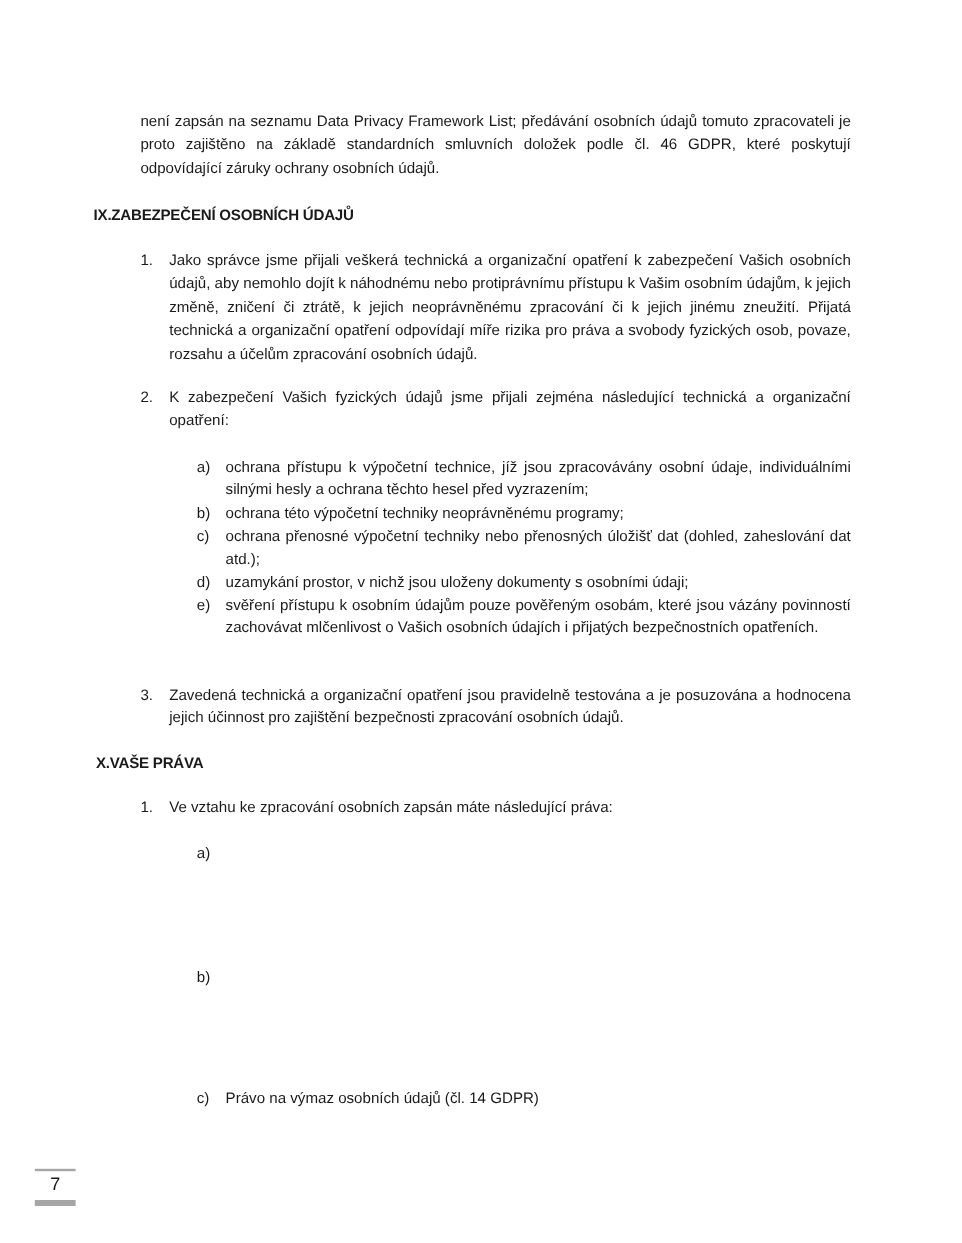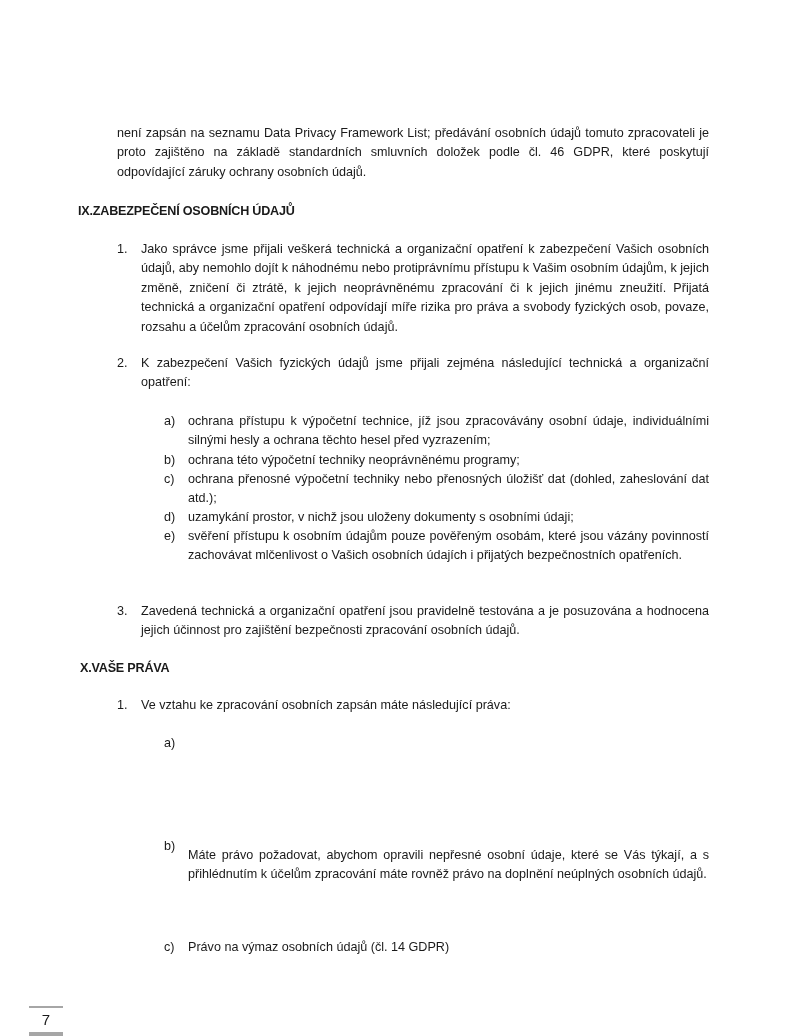--- a/index.html
+++ b/index.html
@@ -3,21 +3,21 @@
 <meta charset="utf-8">
 <style>
   html, body { margin: 0; padding: 0; background: #ffffff; }
   body {
     width: 802px; height: 1036px; position: relative; overflow: hidden;
     font-family: "Liberation Sans", sans-serif;
     color: #1a1a1a;
     font-size: 12.6px;
     line-height: 19.4px;
   }
-  .page { position: absolute; left: 0; top: 0; width: 802px; height: 860px; margin-top: 32px; }
+  .page { position: absolute; left: 0; top: 0; width: 802px; height: 860px; }
   .just { text-align: justify; text-align-last: left; }
   .block { position: absolute; }
   .intro { left: 117px; top: 92px; width: 592px; }
   .heading { font-weight: bold; letter-spacing: -0.2px; }
   .h9 { left: 78px; top: 170px; }
   .h10 { left: 80px; top: 627px; }
   .item { position: absolute; }
   .num { position: absolute; left: 0; top: 0; }
   .txt { margin-left: 24px; }
   .n1 { left: 117px; top: 208px; width: 592px; }
@@ -83,21 +83,20 @@
     <span class="num">1.</span>
     <div class="txt">Ve vztahu ke zpracování osobních zapsán máte následující práva:</div>
   </div>
 
   <div class="sub" style="top:702px">
     <span class="num">a)</span>
   </div>
 
   <div class="sub" style="top:805px">
     <span class="num">b)</span>
-    <div class="para just">Máte právo požadovat, abychom opravili nepřesné osobní údaje, které se Vás týkají, a s přihlédnutím k účelům zpracování máte rovněž právo na doplnění neúplných osobních údajů.</div>
   </div>
 
   <div class="sub" style="top:906px">
     <span class="num">c)</span>
     <div class="txt">Právo na výmaz osobních údajů (čl. 14 GDPR)</div>
   </div>
 
   <div class="pagenum-wrap">
     <div class="pn-top"></div>
     <div class="pn-num">7</div>

